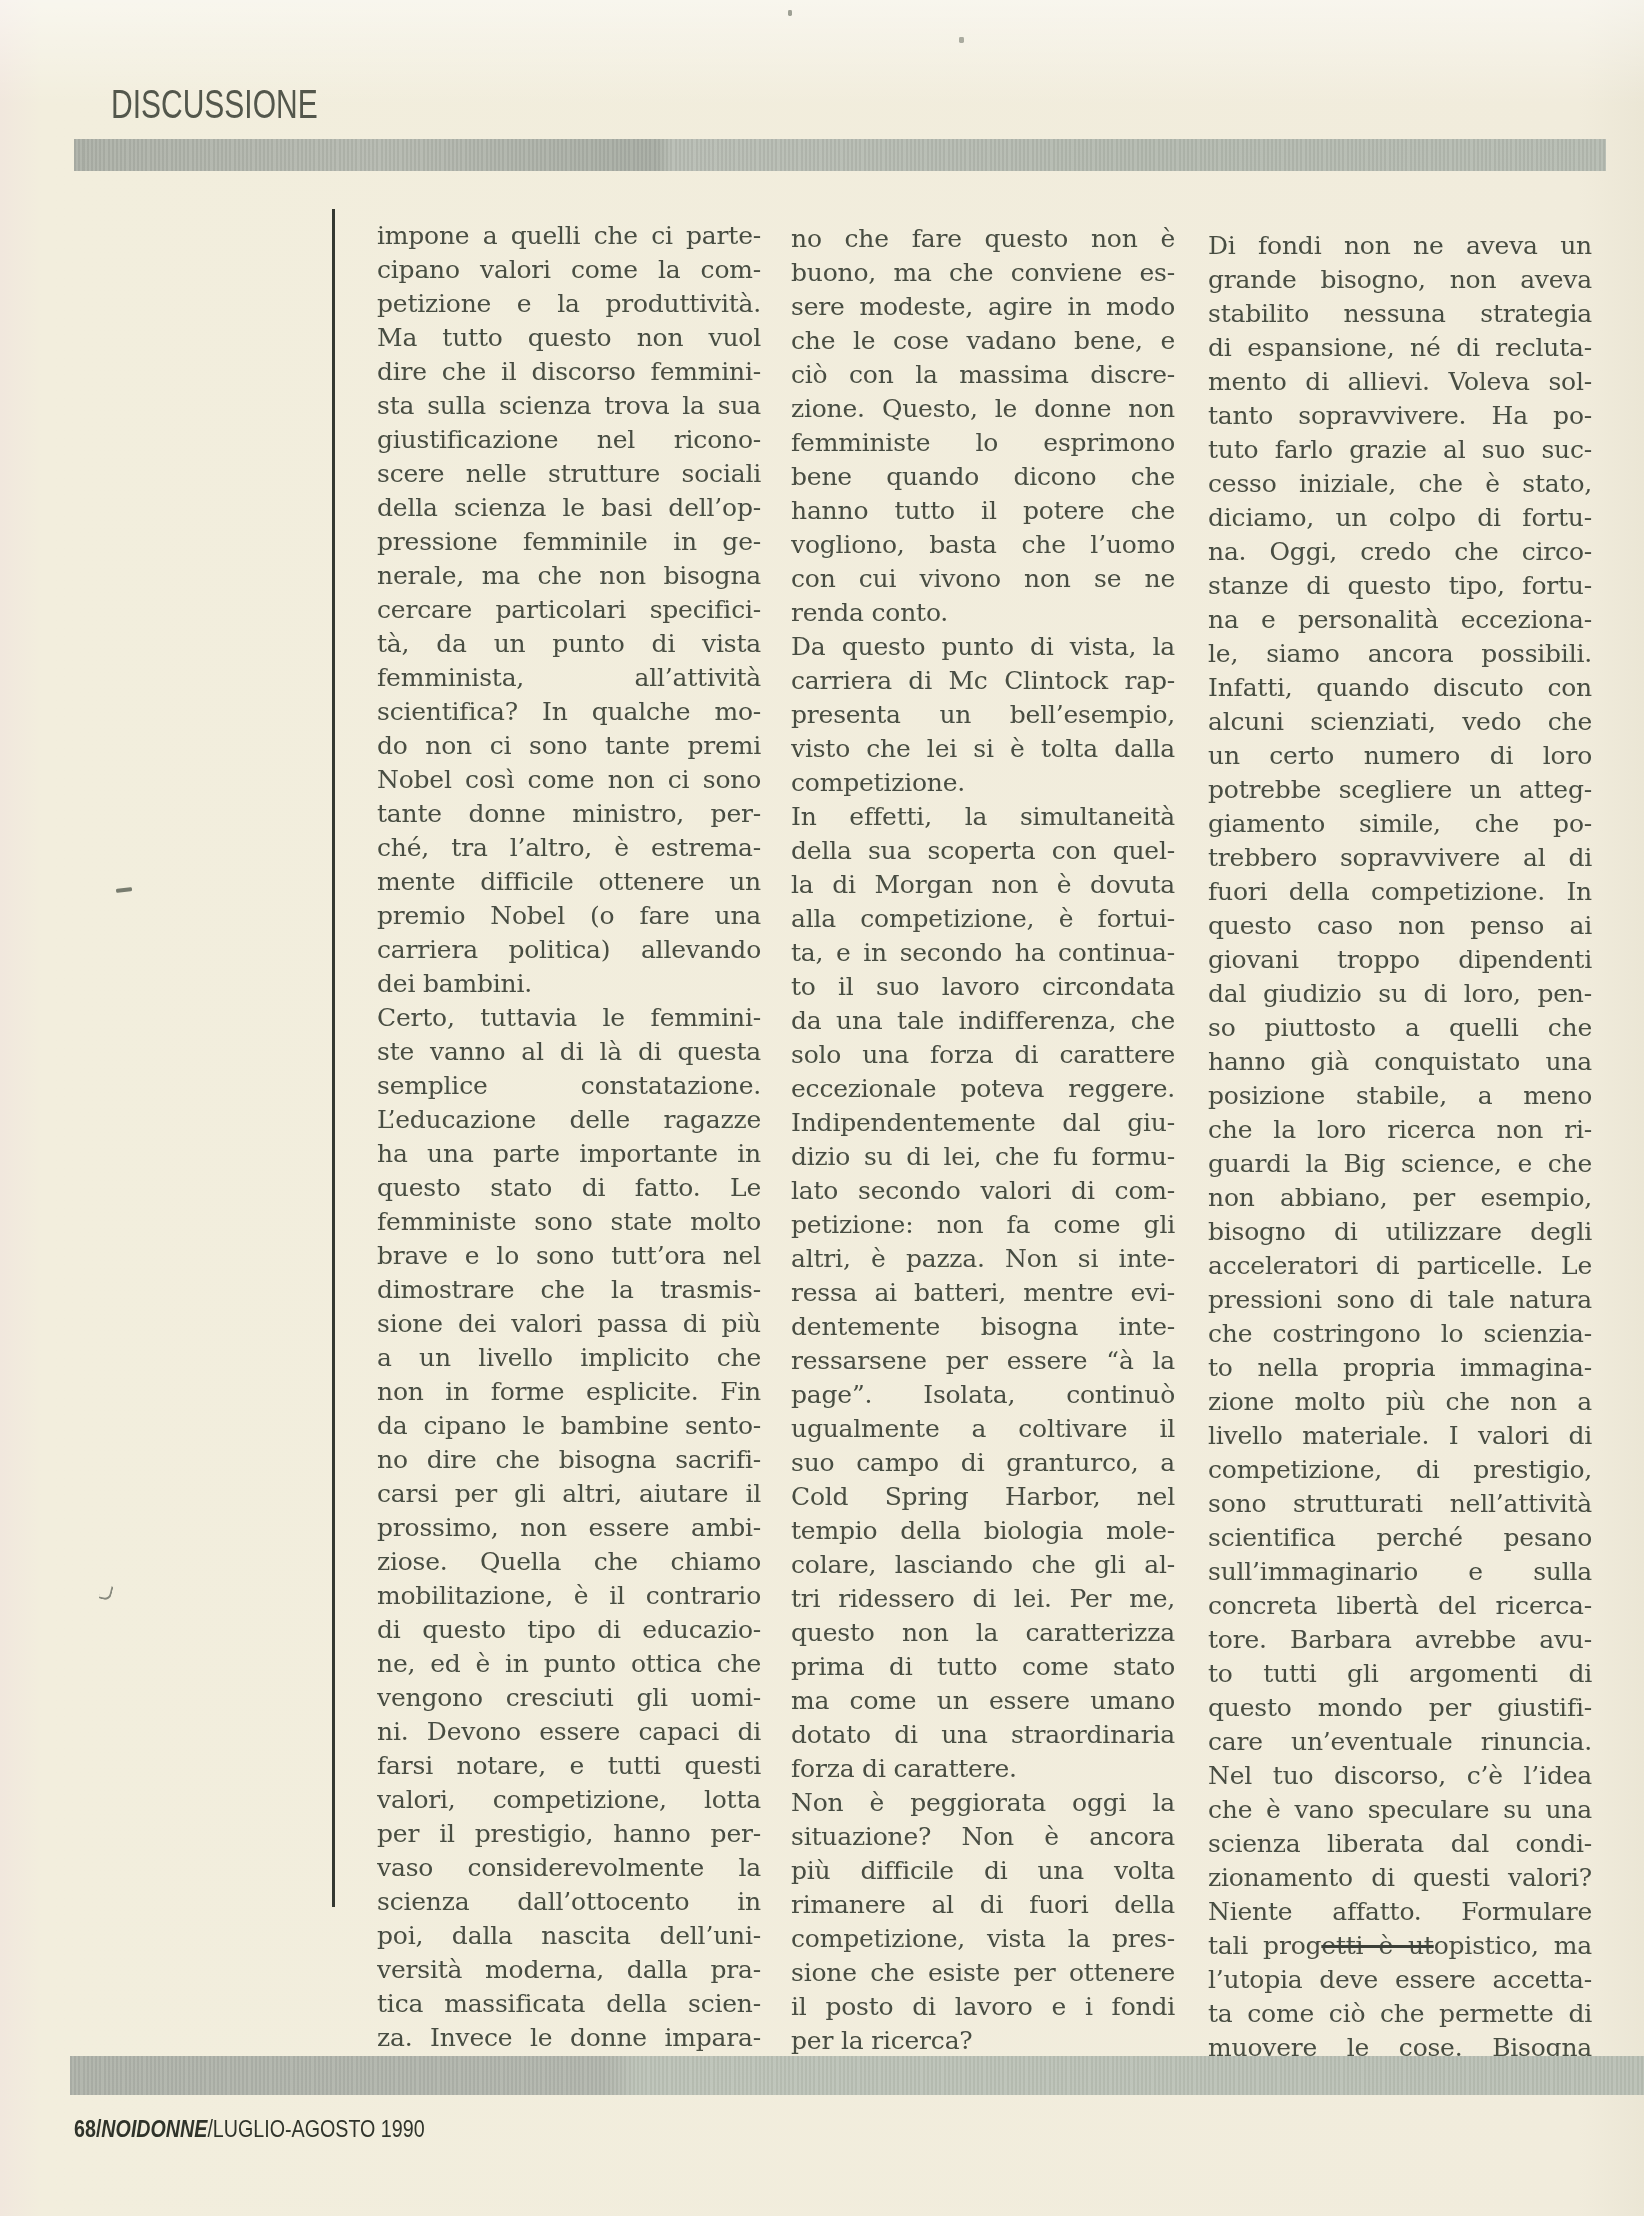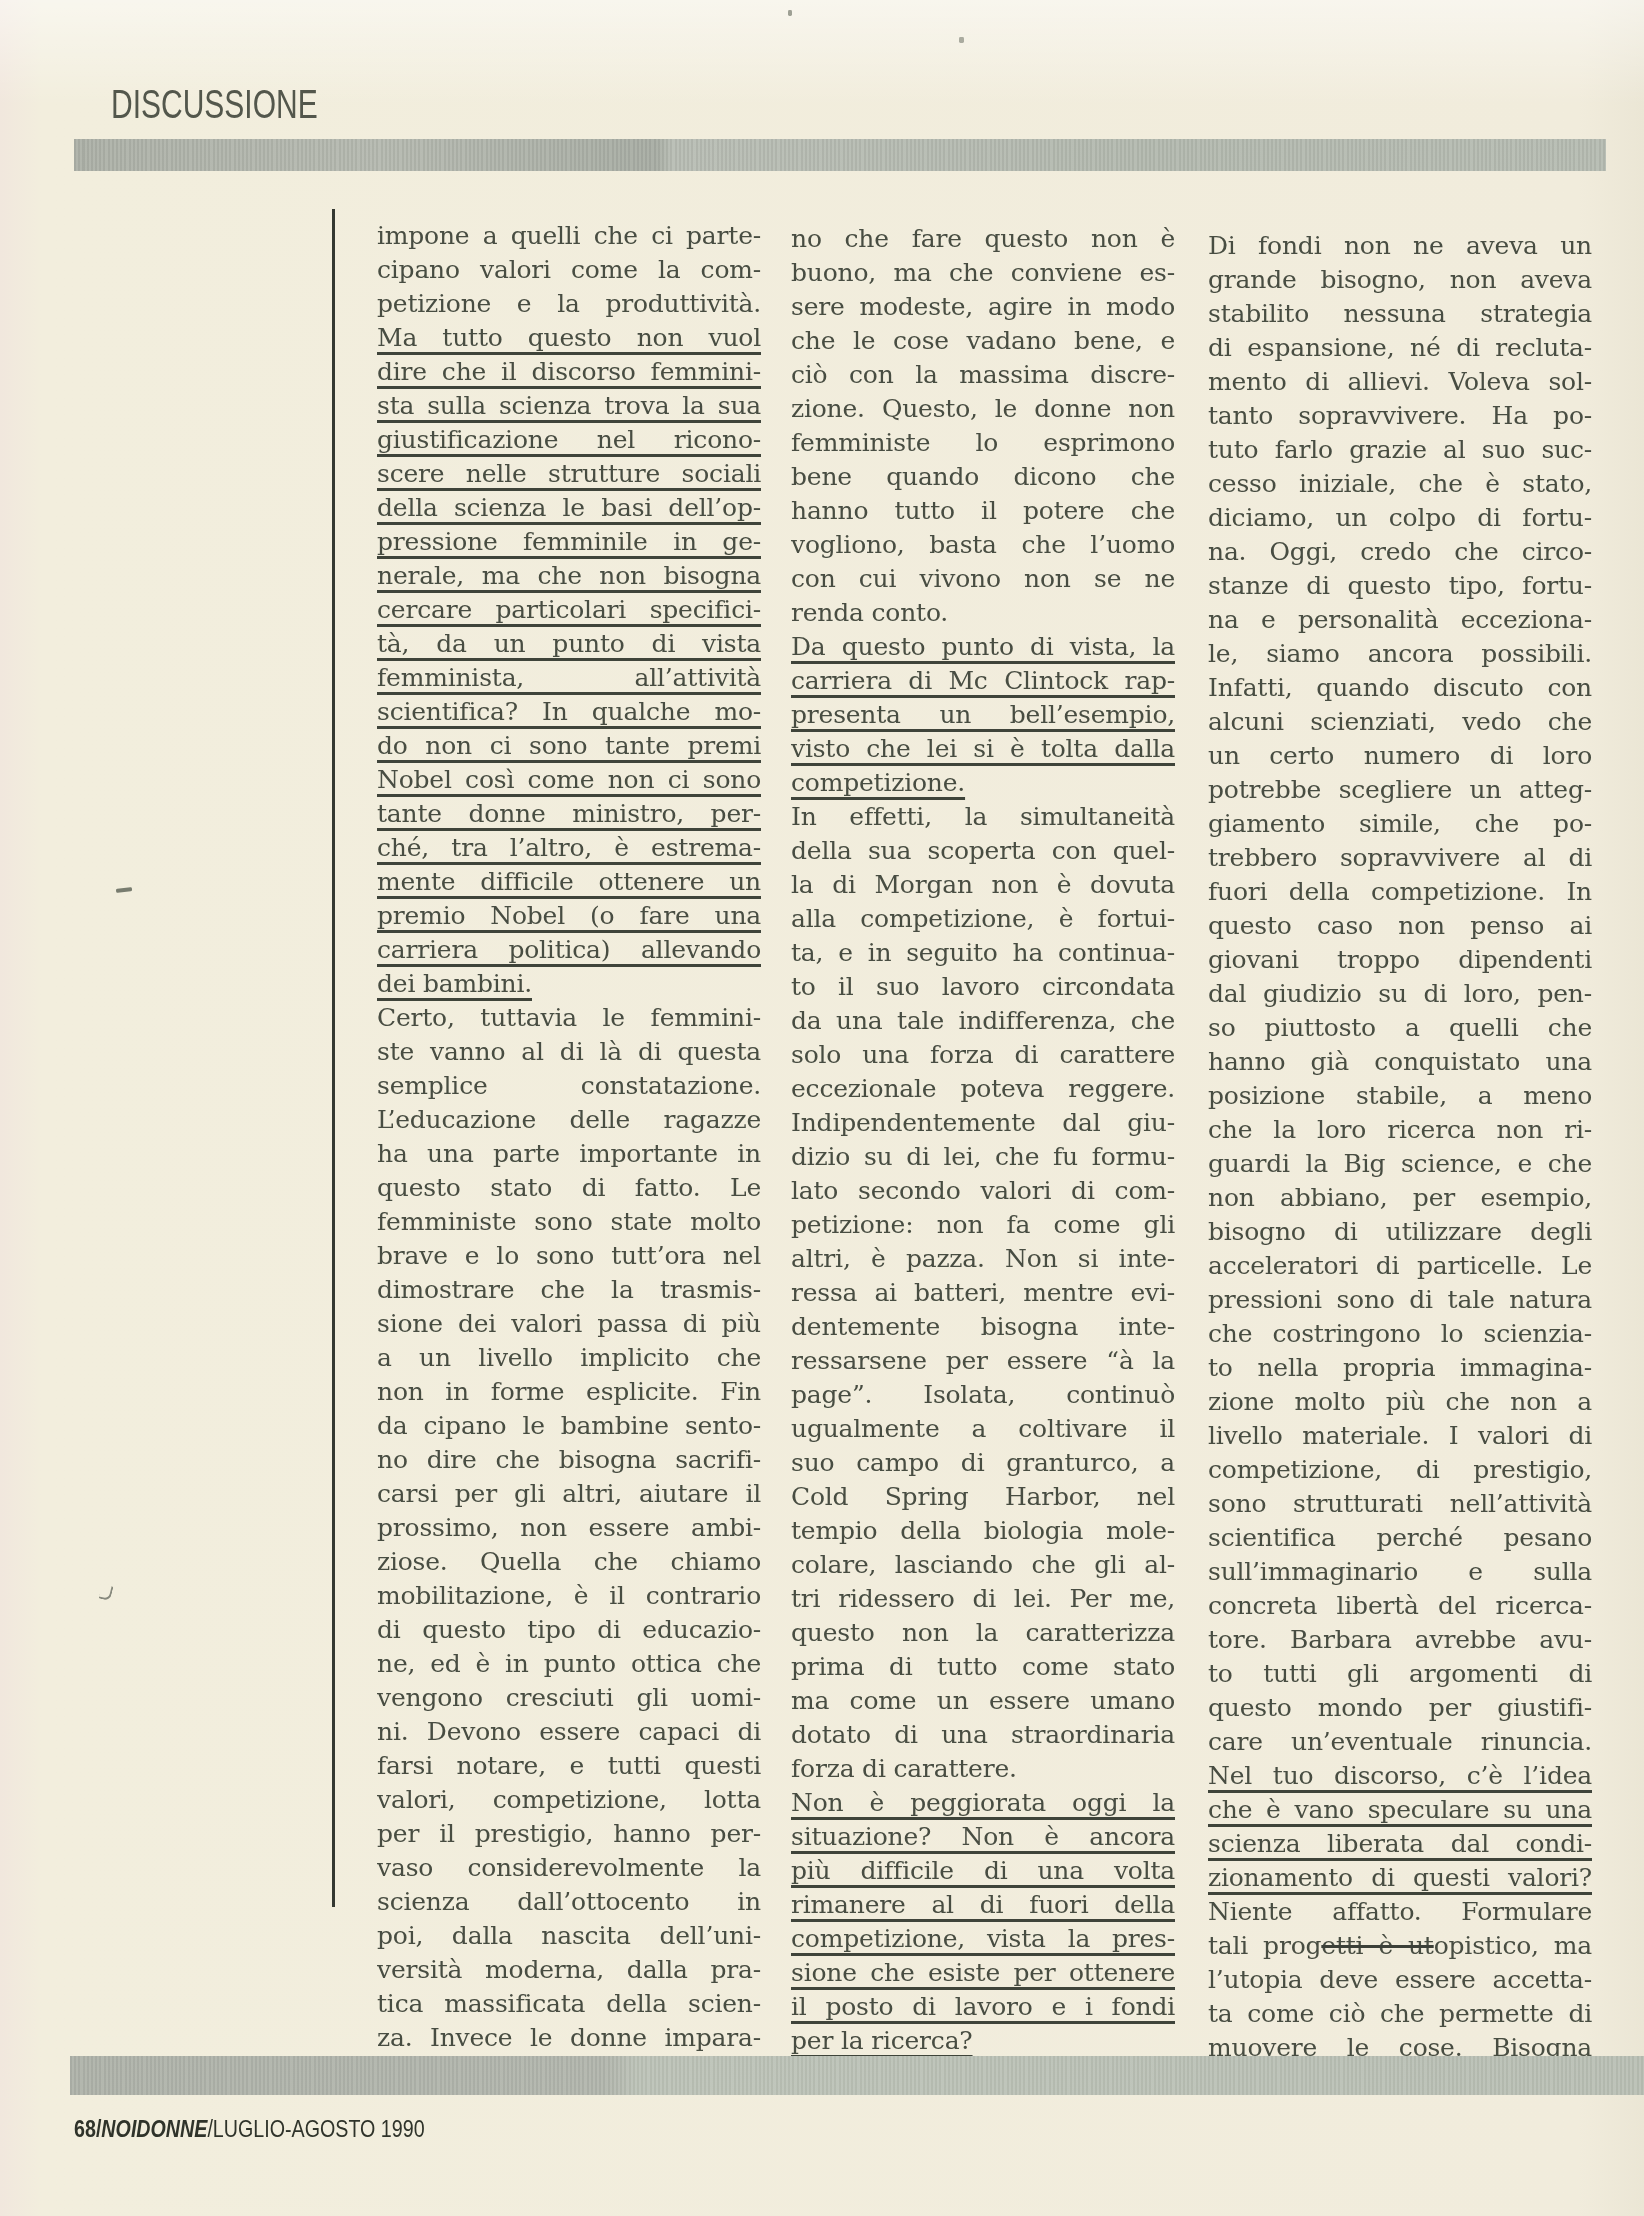--- a/index.html
+++ b/index.html
@@ -22,21 +22,21 @@
           repeating-linear-gradient(90deg,rgba(0,0,0,.045) 0 2.1px,rgba(255,255,255,.05) 2.1px 4.2px),
           linear-gradient(90deg,#afb3aa 0%,#b2b6ad 34%,#bdc3b8 36%,#bac0b5 100%);}
   .rule-v{position:absolute;left:332px;top:209px;width:2.8px;height:1698px;background:#343831;}
   .col{position:absolute;width:384px;overflow:hidden;}
   .col1{left:377px;top:219px;}
   .col2{left:791px;top:222px;}
   .col3{left:1208px;top:229px;}
   .ln{display:block;white-space:nowrap;text-align:justify;text-align-last:justify;
       font-size:25px;line-height:34px;height:34px;color:#484d42;letter-spacing:-0.2px;}
   .ln.end{text-align-last:left;}
-  .ln.u{text-decoration:underline;text-decoration-thickness:2.5px;text-underline-offset:6.3px;
+  .ln.u{text-decoration-thickness:2.5px;text-underline-offset:6.3px;
         text-decoration-color:#3f443a;}
   .strike{text-decoration:line-through;text-decoration-thickness:2.8px;text-decoration-color:#3c4038;}
   .folio{position:absolute;left:74px;top:2115px;font-family:"Liberation Sans",sans-serif;
          font-size:24.6px;color:#2f332a;transform:scaleX(.8);transform-origin:left top;white-space:nowrap;}
   .f-num{font-weight:700;}
   .f-mag{font-weight:700;font-style:italic;}
   .f-rest{font-weight:400;}
   .speck{position:absolute;background:#787c6f;border-radius:1.4px;}
   .speck-dash{left:116px;top:888px;width:15.5px;height:3.5px;transform:rotate(-6deg);}
   .speck-squiggle{left:100px;top:1585px;width:9.8px;height:12.6px;background:none;
@@ -123,21 +123,21 @@
       <div class="ln end">renda conto.</div>
       <div class="ln u">Da questo punto di vista, la</div>
       <div class="ln u">carriera di Mc Clintock rap-</div>
       <div class="ln u">presenta un bell’esempio,</div>
       <div class="ln u">visto che lei si è tolta dalla</div>
       <div class="ln u end">competizione.</div>
       <div class="ln">In effetti, la simultaneità</div>
       <div class="ln">della sua scoperta con quel-</div>
       <div class="ln">la di Morgan non è dovuta</div>
       <div class="ln">alla competizione, è fortui-</div>
-      <div class="ln">ta, e in seguito ha continua-</div>
+      <div class="ln">ta, e in secondo ha continua-</div>
       <div class="ln">to il suo lavoro circondata</div>
       <div class="ln">da una tale indifferenza, che</div>
       <div class="ln">solo una forza di carattere</div>
       <div class="ln">eccezionale poteva reggere.</div>
       <div class="ln">Indipendentemente dal giu-</div>
       <div class="ln">dizio su di lei, che fu formu-</div>
       <div class="ln">lato secondo valori di com-</div>
       <div class="ln">petizione: non fa come gli</div>
       <div class="ln">altri, è pazza. Non si inte-</div>
       <div class="ln">ressa ai batteri, mentre evi-</div>

